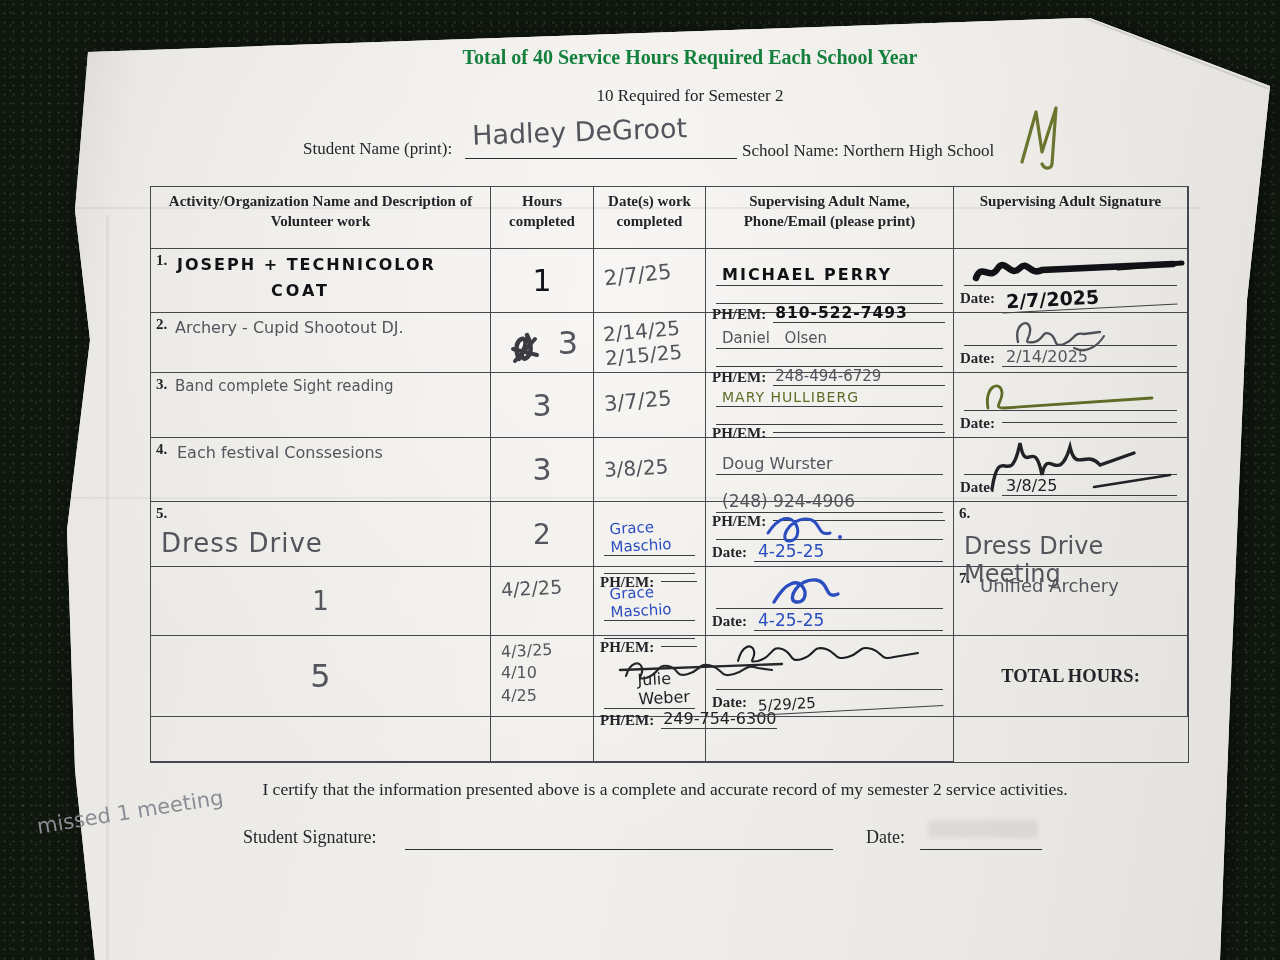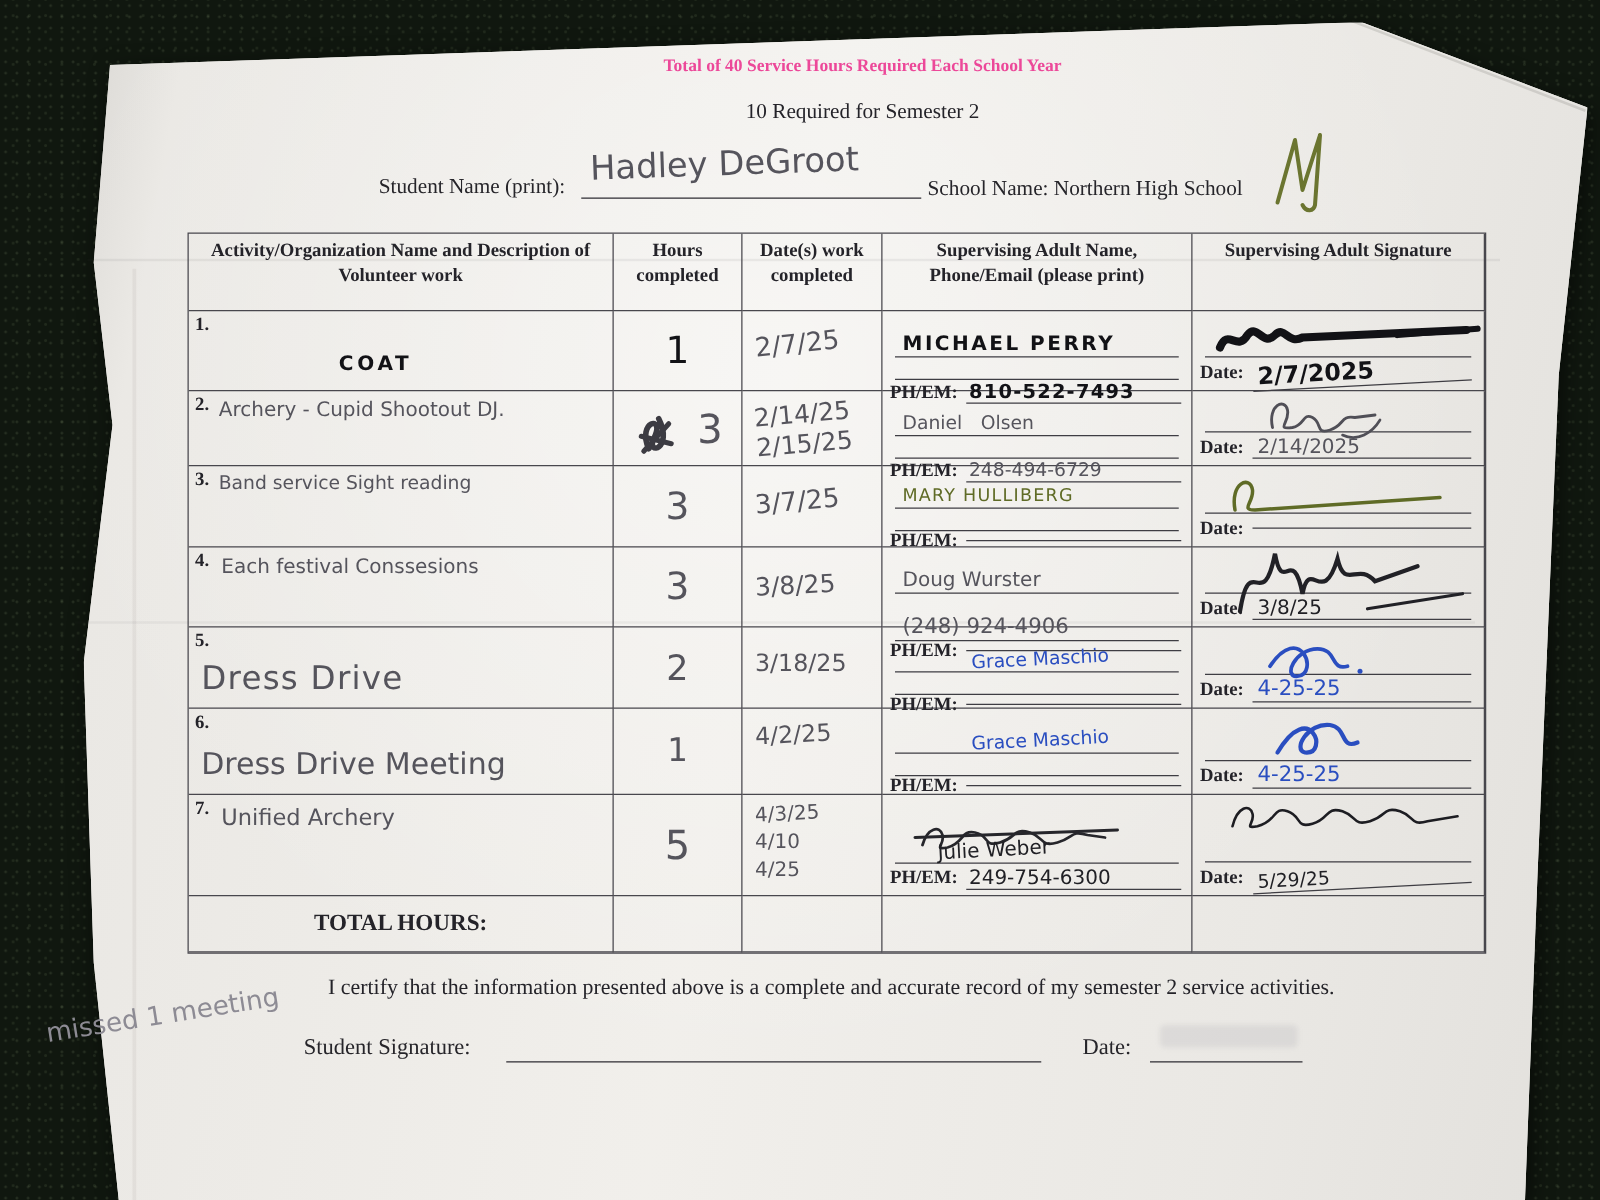--- a/index.html
+++ b/index.html
@@ -26,21 +26,21 @@
   .crease{position:absolute;background:rgba(60,55,50,.07);}
   .crease-h1{left:70px;top:207px;width:1130px;height:2px;}
   .crease-h2{left:60px;top:497px;width:1120px;height:2px;background:rgba(60,55,50,.055);}
   .crease-v{left:106px;top:215px;width:3px;height:745px;background:rgba(60,55,50,.06);}
   .corner-crease{position:absolute;left:1082px;top:16px;width:200px;height:2px;background:rgba(60,55,50,.14);transform:rotate(21deg);transform-origin:left top;}
 
   .serif{font-family:"Liberation Serif",serif;color:#26252a;}
   .abs{position:absolute;}
 
   .title-block{left:300px;top:46px;width:780px;text-align:center;}
-  .title1{font-size:14px;font-weight:700;color:#ec4899;}
+  .title1{font-size:20px;font-weight:700;color:#15803d;}
   .title2{font-size:17px;font-weight:400;color:#242329;margin-top:17px;}
 
   .hw{font-family:"DejaVu Sans",sans-serif;}
   .ink-pencil{color:#55545c;}
   .ink-pencil-lt{color:#8d8b94;}
   .ink-marker{color:#121216;font-weight:700;}
   .ink-green{color:#5f6b26;}
   .ink-blue{color:#2a4ec0;}
   .ink-pen{color:#202025;}
 
@@ -121,20 +121,21 @@
   <div class="svc-table">
 
     <div class="cell hdr">Activity/Organization Name and Description of Volunteer work</div>
     <div class="cell hdr">Hours completed</div>
     <div class="cell hdr">Date(s) work completed</div>
     <div class="cell hdr">Supervising Adult Name, Phone/Email (please print)</div>
     <div class="cell hdr">Supervising Adult Signature</div>
 
     <div class="cell">
       <span class="rownum">1.</span>
+      <div class="act hw ink-marker" style="left:26px;top:6px;font-size:16px;letter-spacing:2px;">JOSEPH + TECHNICOLOR</div>
       <div class="act hw ink-marker" style="left:120px;top:32px;font-size:16px;letter-spacing:3px;">COAT</div>
     </div>
     <div class="cell">
       <span class="hours-val hw ink-marker" style="font-size:30px;font-weight:400;">1</span>
     </div>
     <div class="cell">
       <span class="dates-val hw ink-pencil t-6" style="font-size:21px;top:14px;">2/7/25</span>
     </div>
     <div class="cell">
       <div class="sup-cell">
@@ -202,21 +203,21 @@
         </div>
         <div class="date-row">
             <span class="phem-lbl">Date:</span>
             <span class="date-fill hw ink-pencil" style="font-size:16px;">2/14/2025</span>
           </div>
       </div>
     </div>
 
     <div class="cell">
       <span class="rownum">3.</span>
-      <div class="act hw ink-pencil" style="left:24px;top:4px;font-size:15px;">Band service Sight reading</div>
+      <div class="act hw ink-pencil" style="left:24px;top:4px;font-size:15px;">Band complete Sight reading</div>
     </div>
     <div class="cell">
       <span class="hours-val hw ink-pencil" style="font-size:30px;">3</span>
     </div>
     <div class="cell">
       <span class="dates-val hw ink-pencil t-5" style="font-size:21px;top:16px;">3/7/25</span>
     </div>
     <div class="cell">
       <div class="sup-cell">
         <div class="wline">
@@ -281,23 +282,20 @@
           </div>
       </div>
     </div>
 
     <div class="cell">
       <span class="rownum">5.</span>
       <div class="act hw ink-pencil" style="left:10px;top:26px;font-size:26px;letter-spacing:1px;">Dress Drive</div>
     </div>
     <div class="cell">
       <span class="hours-val hw ink-pencil" style="font-size:28px;">2</span>
-    </div>
-    <div class="cell">
-      <span class="dates-val hw ink-pencil" style="font-size:19px;top:18px;">3/18/25</span>
     </div>
     <div class="cell">
       <div class="sup-cell">
         <div class="wline" style="justify-content:center;">
             <span class="hw ink-blue t-3" style="font-size:15px;">Grace Maschio</span>
           </div>
         <div class="wline"></div>
         <div class="phem-row">
             <span class="phem-lbl">PH/EM:</span>
             <span class="phem-fill hw ink-blue" style="font-size:15px;"></span>

